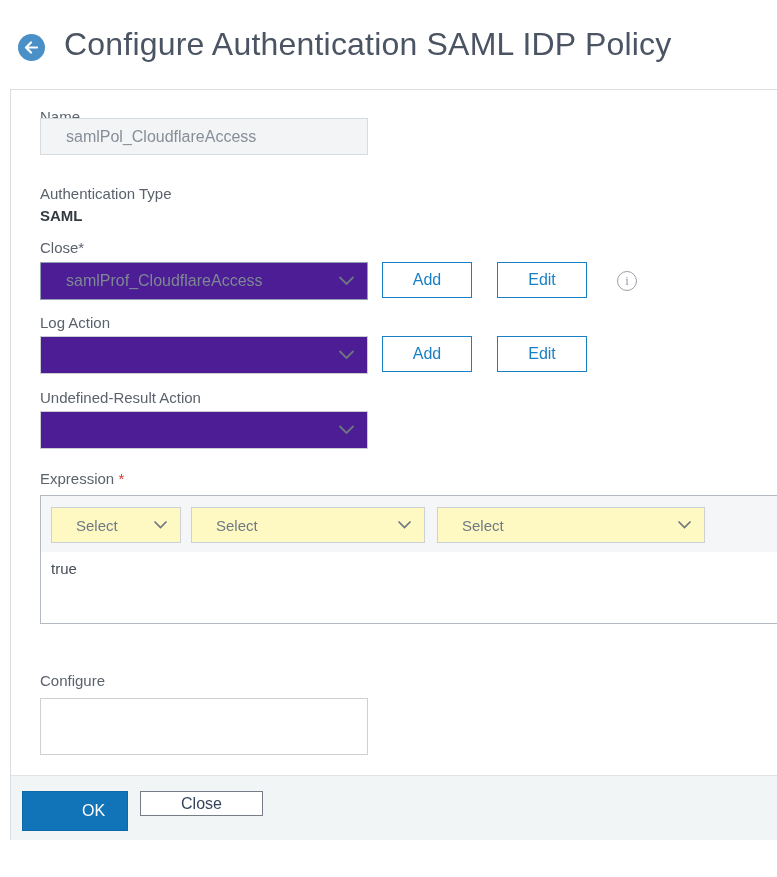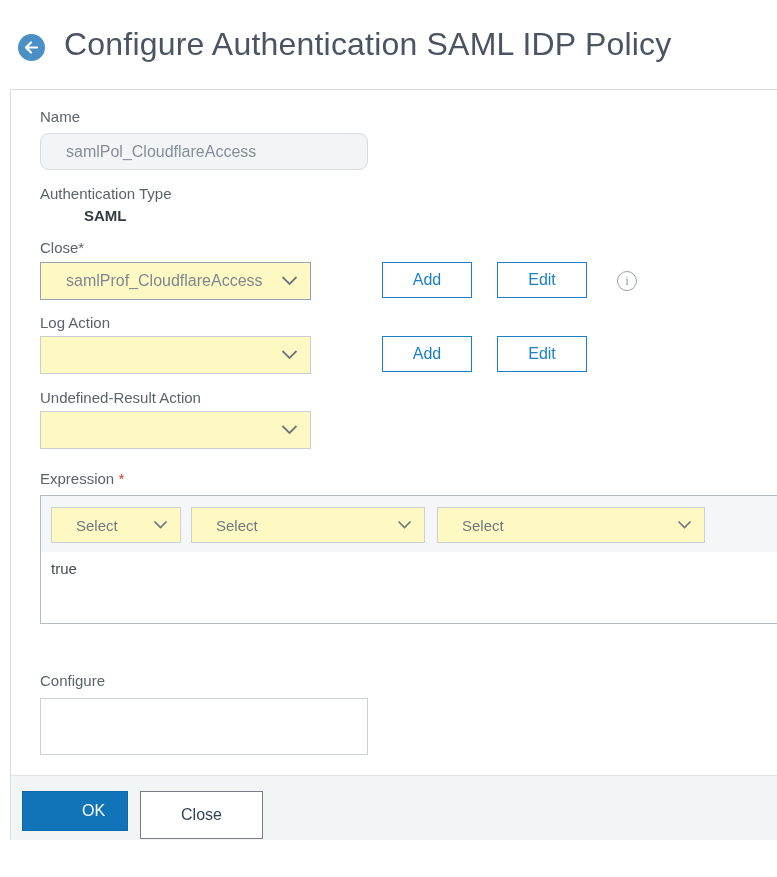--- a/index.html
+++ b/index.html
@@ -57,28 +57,27 @@
     font-size: 16px;
     font-family: "Liberation Sans", sans-serif;
     padding: 0 10px 0 25px;
     outline: none;
   }
 
   .auth-type-value {
     font-size: 15px;
     font-weight: 700;
     color: #333a42;
-    margin-left: 44px;
   }
 
   .select-box {
     left: 40px;
-    width: 271px; height: 38px;
-    box-sizing: border-box;
-    background: #fef9c3;
+    width: 328px; height: 38px;
+    box-sizing: border-box;
+    background: #4c1d95;
     border: 1px solid #c9ced4;
     display: flex; align-items: center;
     padding-left: 25px;
     font-size: 16px;
     color: #7e8893;
     cursor: pointer;
   }
   .select-box.filled { border-color: #93a1b1; }
   .select-box .chev {
     position: absolute;
@@ -186,21 +185,21 @@
     background: #1173b8;
     border: 1px solid #0f68a7;
     color: #ffffff;
     font-size: 16px;
     display: flex; align-items: center; justify-content: center;
     cursor: pointer;
     padding-left: 37px;
   }
   .btn-close {
     left: 140px; top: 791px;
-    width: 123px; height: 48px;
+    width: 123px; height: 25px;
     box-sizing: border-box;
     background: #ffffff;
     border: 1px solid #767d87;
     color: #33435c;
     font-size: 16px;
     display: flex; align-items: center; justify-content: center;
     cursor: pointer;
   }
 </style>
 </head>
@@ -211,21 +210,21 @@
     <svg width="15" height="13" viewBox="0 0 15 13">
       <path d="M7 1.5 L2 6.5 L7 11.5 M2.5 6.5 H13" stroke="#ffffff" stroke-width="2.2" fill="none" stroke-linecap="round" stroke-linejoin="round"></path>
     </svg>
   </span>
 </div>
 <div class="abs page-title">Configure Authentication SAML IDP Policy</div>
 
 <div class="abs panel"></div>
 
 <div class="abs field-label" style="left:40px; top:108px;">Name</div>
-<input class="abs text-input" style="top: 133px; border-radius: 9px;" readonly="" value="samlPol_CloudflareAccess">
+<input class="abs text-input" style="top: 118px;" readonly="" value="samlPol_CloudflareAccess">
 
 <div class="abs field-label" style="left:40px; top:185px;">Authentication Type</div>
 <div class="abs auth-type-value" style="left:40px; top:207px;">SAML</div>
 
 <div class="abs field-label" style="left:40px; top:239px;">Close*</div>
 <div class="abs select-box filled" style="top:262px;">
   <span>samlProf_CloudflareAccess</span>
   <span class="chev">
     <svg width="17" height="11" viewBox="0 0 17 11">
         <polyline points="1.5,1.5 8.5,8.5 15.5,1.5" fill="none" stroke="#6e7680" stroke-width="1.8"></polyline>

